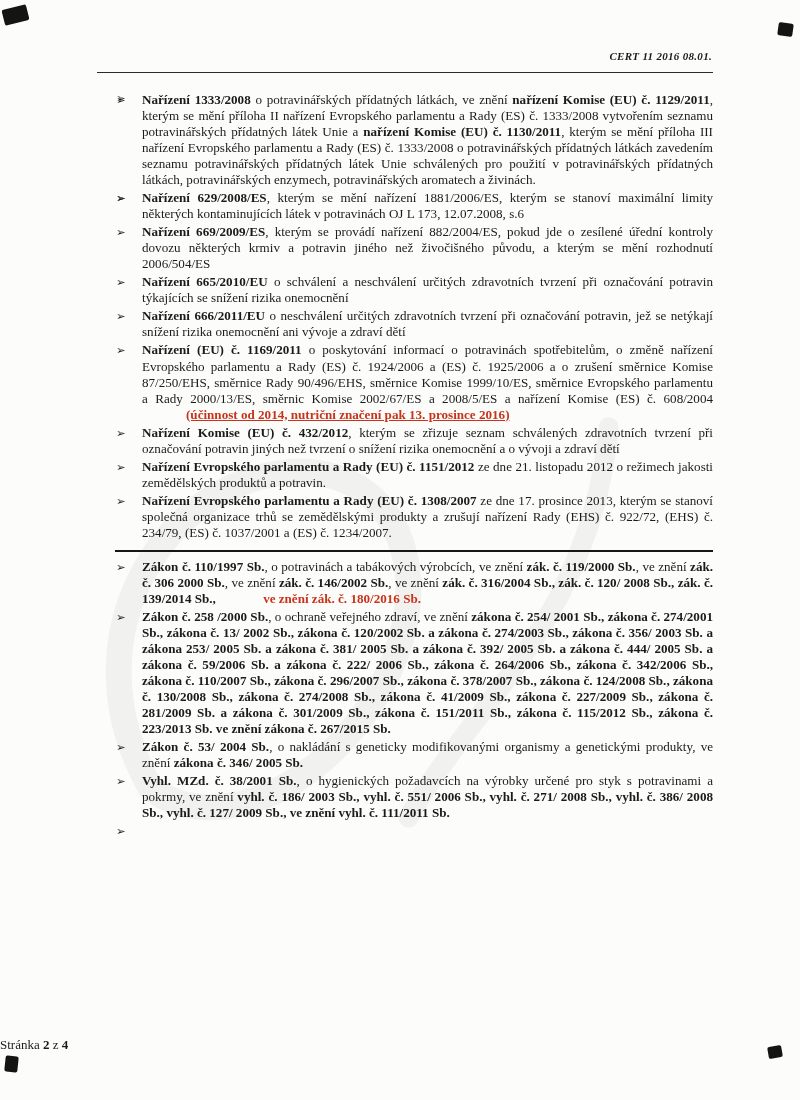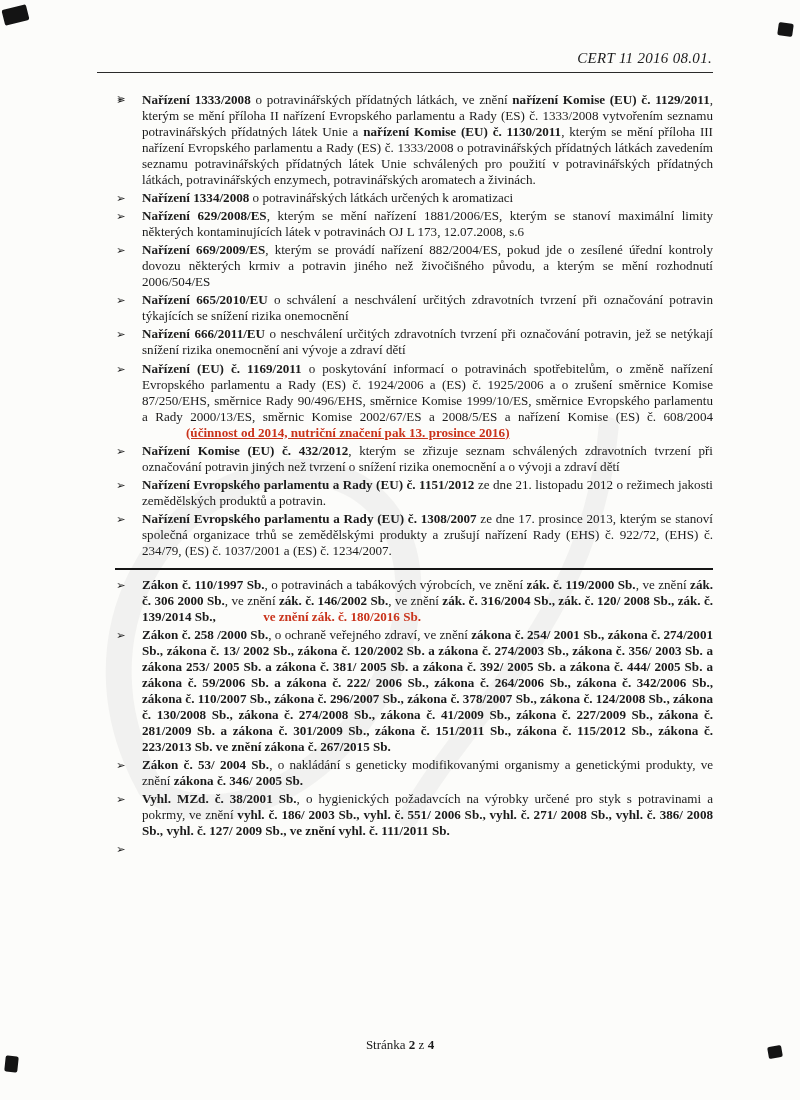--- a/index.html
+++ b/index.html
@@ -7,21 +7,21 @@
   body {
     width: 800px; height: 1100px;
     background: #fcfcfa;
     font-family: "Liberation Serif", serif;
     color: #1b1b1b;
     position: relative;
     overflow: hidden;
   }
   .header {
     position: absolute; top: 50px; right: 88px;
-    font-size: 15px; font-weight: 400; font-style: italic;
+    font-size: 11px; font-weight: 700; font-style: italic;
     letter-spacing: 0.3px;
   }
   .header-rule {
     position: absolute; top: 72px; left: 97px; width: 616px;
     border-top: 1.5px solid #2a2a2a;
   }
   .content {
     position: absolute; top: 90px; left: 115px; width: 598px;
     font-size: 13.1px; line-height: 1.225;
     text-align: justify;
@@ -30,21 +30,21 @@
   .bullet {
     position: absolute; left: 1px; top: 1px;
     font-size: 11.5px; font-family: "DejaVu Sans", sans-serif;
   }
   .b { font-weight: 700; }
   .red { color: var(--red, #c9331b); margin-left: 44px; }
   .u { text-decoration: underline; }
   .divider { border-top: 2px solid #161616; margin: 9px 0 7px 0; }
   .footer {
     position: absolute; bottom: 47px; left: 0; width: 100%;
-    text-align: center; font-size: 13px;
+    font-size: 13px;
   }
   .artifact { position: absolute; background: #141414; border-radius: 2px; }
   .artifact.tl { left: 3px;  top: 7px;     width: 25px; height: 16px; transform: rotate(-14deg); }
   .artifact.tr { right: 7px; top: 23px;    width: 15px; height: 13px; transform: rotate(8deg); }
   .artifact.bl { left: 5px;  bottom: 28px; width: 13px; height: 16px; transform: rotate(6deg); }
   .artifact.br { right: 18px; bottom: 42px; width: 14px; height: 12px; transform: rotate(-10deg); }
   .watermark {
     position: absolute; left: 10px; top: 300px;
     opacity: 0.05; transform: rotate(-16deg);
     pointer-events: none;
@@ -64,21 +64,21 @@
     <path d="M90 430 C 50 260 190 140 310 165 C 430 190 430 340 300 430 C 215 488 125 480 90 430" fill="none" stroke="#444" stroke-width="26" stroke-linecap="round"></path>
     <path d="M330 530 C 420 440 560 390 630 210" fill="none" stroke="#444" stroke-width="20" stroke-linecap="round"></path>
   </svg>
 
   <div class="header">CERT 11 2016 08.01.</div>
   <div class="header-rule"></div>
 
   <div class="content">
       <div class="li"><span class="bullet">➢</span></div>
       <div class="li"><span class="bullet">➢</span><span class="txt"><span class="b">Nařízení 1333/2008</span><span> o potravinářských přídatných látkách, ve znění </span><span class="b">nařízení Komise (EU) č. 1129/2011</span><span>, kterým se mění příloha II nařízení Evropského parlamentu a Rady (ES) č. 1333/2008 vytvořením seznamu potravinářských přídatných látek Unie a </span><span class="b">nařízení Komise (EU) č. 1130/2011</span><span>, kterým se mění příloha III nařízení Evropského parlamentu a Rady (ES) č. 1333/2008 o potravinářských přídatných látkách zavedením seznamu potravinářských přídatných látek Unie schválených pro použití v potravinářských přídatných látkách, potravinářských enzymech, potravinářských aromatech a živinách.</span></span></div>
-      <div class="li"><span class="bullet">➢</span><span class="txt"><span class="b">Nařízení 1334/2008</span><span> o potravinářských látkách určených k aromatizaci</span></span></div>
+      <div class="li"><span class="bullet">➢</span></div>
       <div class="li"><span class="bullet">➢</span><span class="txt"><span class="b">Nařízení 629/2008/ES</span><span>, kterým se mění nařízení 1881/2006/ES, kterým se stanoví maximální limity některých kontaminujících látek v potravinách OJ L 173, 12.07.2008, s.6</span></span></div>
       <div class="li"><span class="bullet">➢</span><span class="txt"><span class="b">Nařízení 669/2009/ES</span><span>, kterým se provádí nařízení 882/2004/ES, pokud jde o zesílené úřední kontroly dovozu některých krmiv a potravin jiného než živočišného původu, a kterým se mění rozhodnutí 2006/504/ES</span></span></div>
       <div class="li"><span class="bullet">➢</span><span class="txt"><span class="b">Nařízení 665/2010/EU</span><span> o schválení a neschválení určitých zdravotních tvrzení při označování potravin týkajících se snížení rizika onemocnění</span></span></div>
       <div class="li"><span class="bullet">➢</span><span class="txt"><span class="b">Nařízení 666/2011/EU</span><span> o neschválení určitých zdravotních tvrzení při označování potravin, jež se netýkají snížení rizika onemocnění ani vývoje a zdraví dětí</span></span></div>
       <div class="li"><span class="bullet">➢</span><span class="txt"><span class="b">Nařízení (EU) č. 1169/2011</span><span>  o poskytování informací o potravinách spotřebitelům, o změně nařízení Evropského parlamentu a Rady (ES) č. 1924/2006 a (ES) č. 1925/2006 a o zrušení směrnice Komise 87/250/EHS, směrnice Rady 90/496/EHS, směrnice Komise 1999/10/ES, směrnice Evropského parlamentu a Rady 2000/13/ES, směrnic Komise 2002/67/ES a 2008/5/ES a nařízení Komise (ES) č. 608/2004 </span><span class="b red u">(účinnost od 2014, nutriční značení pak 13. prosince 2016)</span></span></div>
       <div class="li"><span class="bullet">➢</span><span class="txt"><span class="b">Nařízení Komise (EU) č. 432/2012</span><span>, kterým se zřizuje seznam schválených zdravotních tvrzení při označování potravin jiných než tvrzení o snížení rizika onemocnění a o vývoji a zdraví dětí</span></span></div>
       <div class="li"><span class="bullet">➢</span><span class="txt"><span class="b">Nařízení Evropského parlamentu a Rady (EU) č. 1151/2012</span><span> ze dne 21. listopadu 2012 o režimech jakosti zemědělských produktů a potravin.</span></span></div>
       <div class="li"><span class="bullet">➢</span><span class="txt"><span class="b">Nařízení Evropského parlamentu a Rady (EU) č. 1308/2007</span><span> ze dne 17. prosince 2013, kterým se stanoví společná organizace trhů se zemědělskými produkty a zrušují nařízení Rady (EHS) č. 922/72, (EHS) č. 234/79, (ES) č. 1037/2001 a (ES) č. 1234/2007.</span></span></div>
       <div class="divider"></div>
       <div class="li"><span class="bullet">➢</span><span class="txt"><span class="b">Zákon č. 110/1997 Sb.</span><span>, o potravinách a tabákových výrobcích, ve znění </span><span class="b">zák. č. 119/2000 Sb.</span><span>, ve znění </span><span class="b">zák. č. 306 2000 Sb.</span><span>, ve znění </span><span class="b">zák. č. 146/2002 Sb.</span><span>, ve znění </span><span class="b">zák. č. 316/2004 Sb., zák. č. 120/ 2008 Sb., zák. č. 139/2014 Sb., </span><span class="b red">ve znění zák. č. 180/2016 Sb.</span></span></div>

